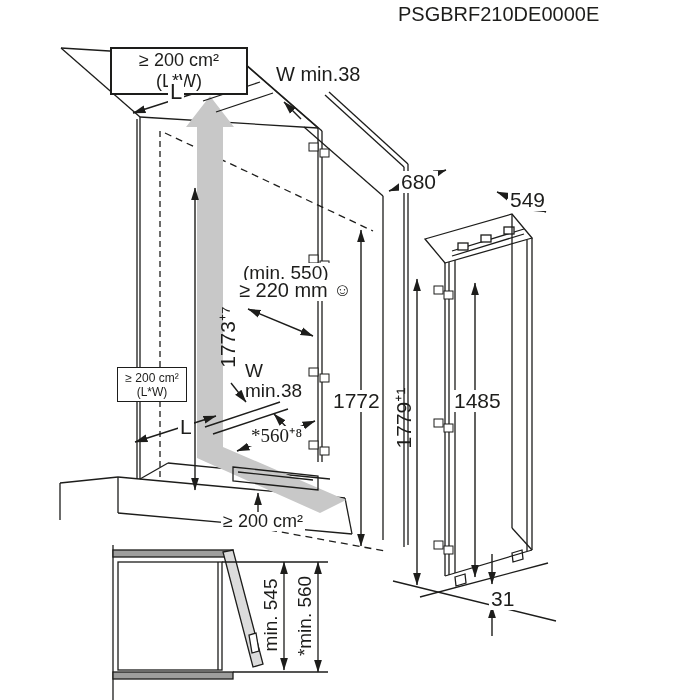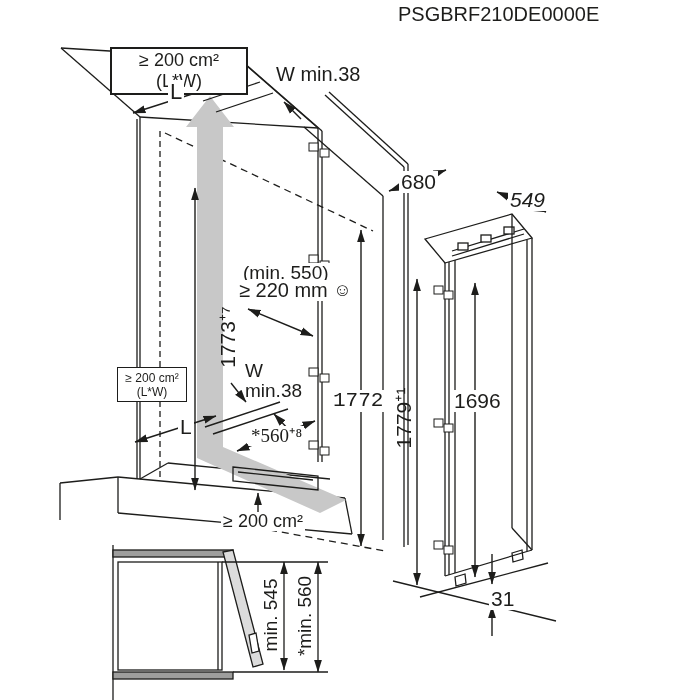--- a/index.html
+++ b/index.html
@@ -165,45 +165,45 @@
     <span class="f18">≥ 200 cm²</span>
     <span class="f18">(L*W)</span>
   </div>
 
   <div class="lbl f22 wbg" style="left:168px;top:80px;">L</div>
 
   <div class="lbl f20" style="left:276px;top:64px;text-align:center;">W min.38</div>
 
   <div class="lbl f21 wbg" style="left:399px;top:171px;">680</div>
 
-  <div class="lbl f21 wbg" style="left:508px;top:189px;font-style:italic;">549</div>
+  <div class="lbl f21 wbg" style="left:508px;top:189px;">549</div>
 
   <div class="lbl f15 wbg" style="left:241px;top:263px;">(min. 550)</div>
   <div class="lbl f20 wbg" style="left:237px;top:280px;"><span>≥ 220 mm</span>
        <span class="smile">☺</span></div>
 
   <div class="lbl f21 rot" style="left:168px;top:326px;">1773⁺⁷</div>
 
   <div class="ventbox" style="left:117px;top:367px;width:68px;height:33px;border-width:1.5px;">
     <span class="f12">≥ 200 cm²</span>
     <span class="f12">(L*W)</span>
   </div>
 
   <div class="lbl f19" style="left:245px;top:361px;"><span>W</span><br>
        <span>min.38</span></div>
 
   <div class="lbl f21 wbg" style="left:178px;top:416px;">L</div>
 
   <div class="lbl f19 wbg" style="left:249px;top:426px;font-family:Liberation Serif, serif;">*560⁺⁸</div>
 
-  <div class="lbl f21 wbg" style="left:331px;top:390px;font-family:Liberation Mono, monospace;">1772</div>
+  <div class="lbl f21 wbg" style="left:331px;top:390px;">1772</div>
 
   <div class="lbl f21 rot" style="left:344px;top:407px;">1779⁺¹</div>
 
-  <div class="lbl f21 wbg" style="left:452px;top:390px;">1696</div>
+  <div class="lbl f21 wbg" style="left:452px;top:390px;">1485</div>
 
   <div class="lbl f18 wbg" style="left:221px;top:512px;">≥ 200 cm²</div>
 
   <div class="lbl f21 wbg" style="left:489px;top:588px;">31</div>
 
   <div class="lbl f19 rot" style="left:211px;top:605px;">min. 545</div>
   <div class="lbl f19 rot" style="left:245px;top:606px;">*min. 560</div>
 
 </div>
 

